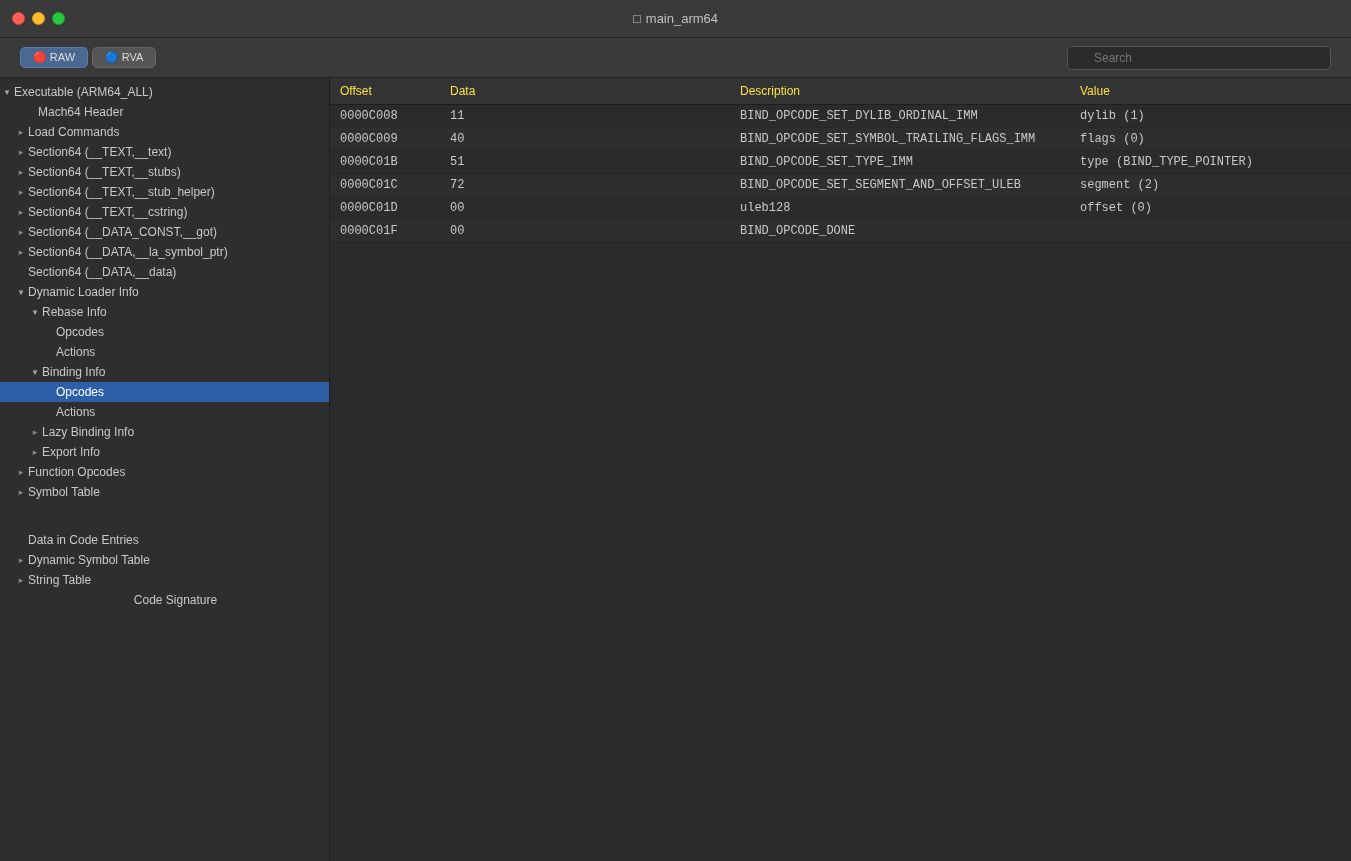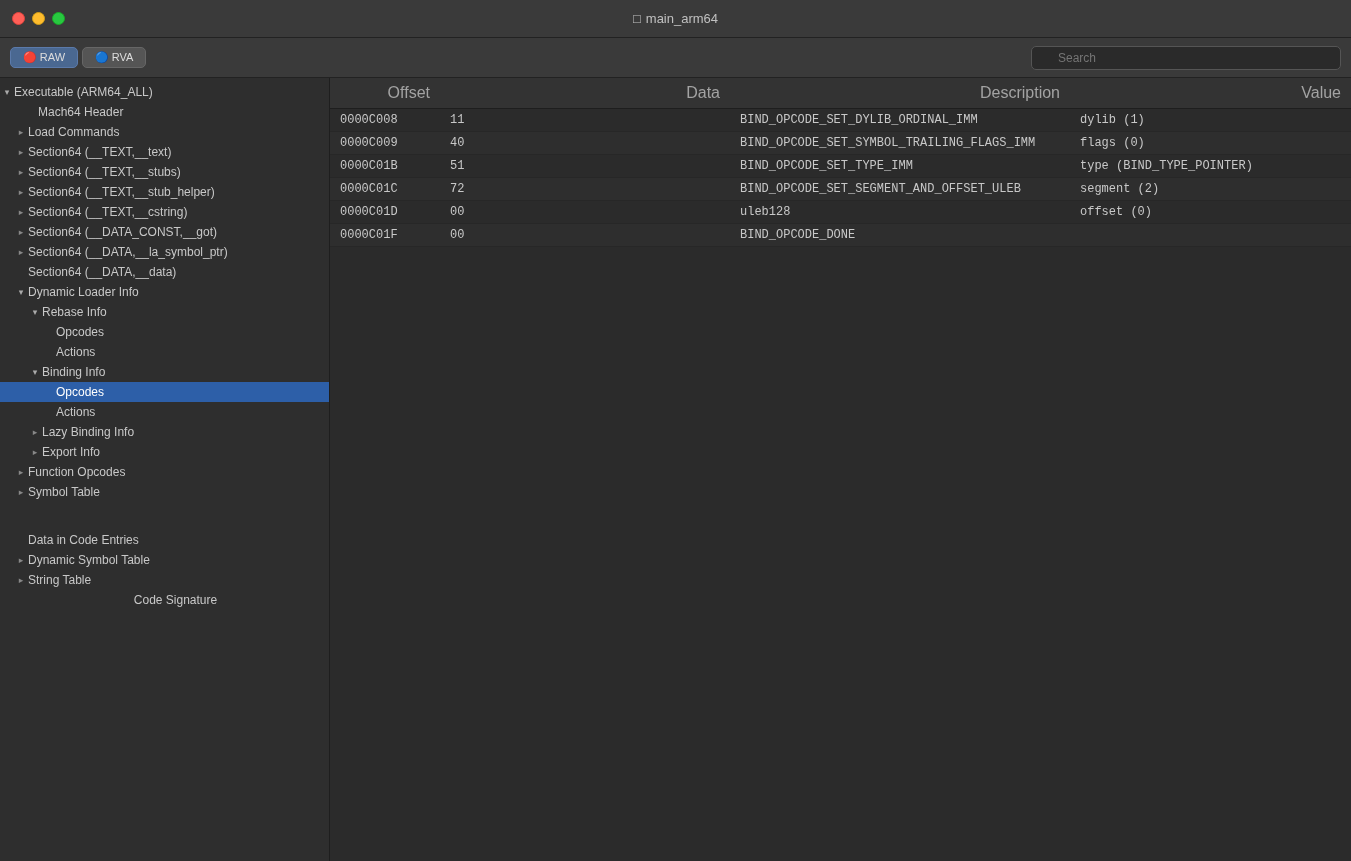--- a/index.html
+++ b/index.html
@@ -49,21 +49,21 @@
       align-items: center;
       gap: 5px;
     }
 
     
     .toolbar {
       background: #3a3a3a;
       height: 40px;
       display: flex;
       align-items: center;
-      padding: 0 10px;
+      padding: 0 20px;
       gap: 4px;
       border-bottom: 1px solid #222;
       flex-shrink: 0;
     }
     .toolbar-btn {
       background: #555;
       border: 1px solid #666;
       border-radius: 5px;
       color: #ddd;
       font-size: 11px;
@@ -78,21 +78,21 @@
       border-color: #5b7aaa;
     }
     .toolbar-spacer { flex: 1; }
     .search-box {
       background: #2a2a2a;
       border: 1px solid #555;
       border-radius: 5px;
       padding: 4px 8px 4px 26px;
       color: #ccc;
       font-size: 12px;
-      width: 310px;
+      width: 264px;
       position: relative;
     }
     .search-wrapper {
       position: relative;
       display: flex;
       align-items: center;
     }
     .search-icon-wrap {
       position: absolute;
       left: 8px;
@@ -163,24 +163,24 @@
     .data-table::-webkit-scrollbar { width: 8px; height: 8px; }
     .data-table::-webkit-scrollbar-track { background: #2b2b2b; }
     .data-table::-webkit-scrollbar-thumb { background: #555; border-radius: 4px; }
 
     table {
       width: 100%;
       border-collapse: collapse;
     }
     thead th {
       background: #333;
-      color: #a3a3a3;
+      color: #fde047;
       font-weight: 500;
-      font-size: 16px;
-      text-align: right;
+      font-size: 12px;
+      text-align: left;
       padding: 6px 10px;
       border-bottom: 1px solid #1e1e1e;
       position: sticky;
       top: 0;
       z-index: 1;
     }
     tbody tr:nth-child(even) { background: #2e2e2e; }
     tbody tr:nth-child(odd)  { background: #2b2b2b; }
     tbody td {
       padding: 4px 10px;

